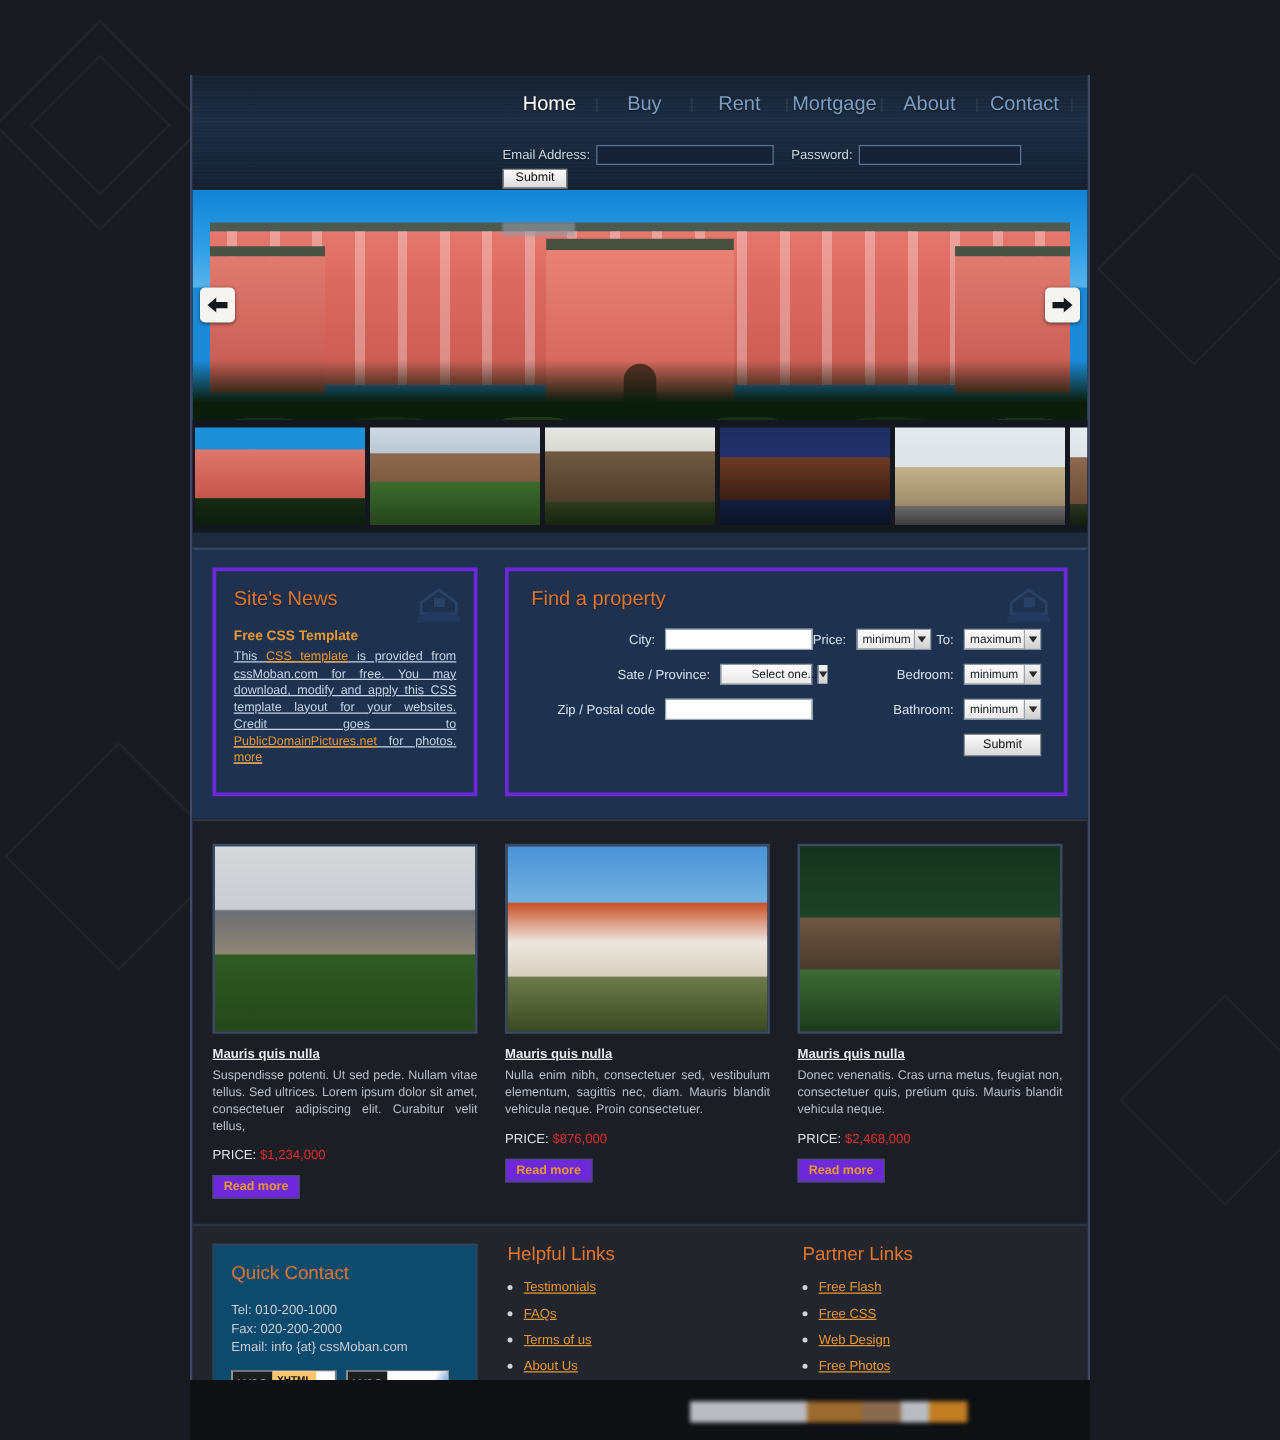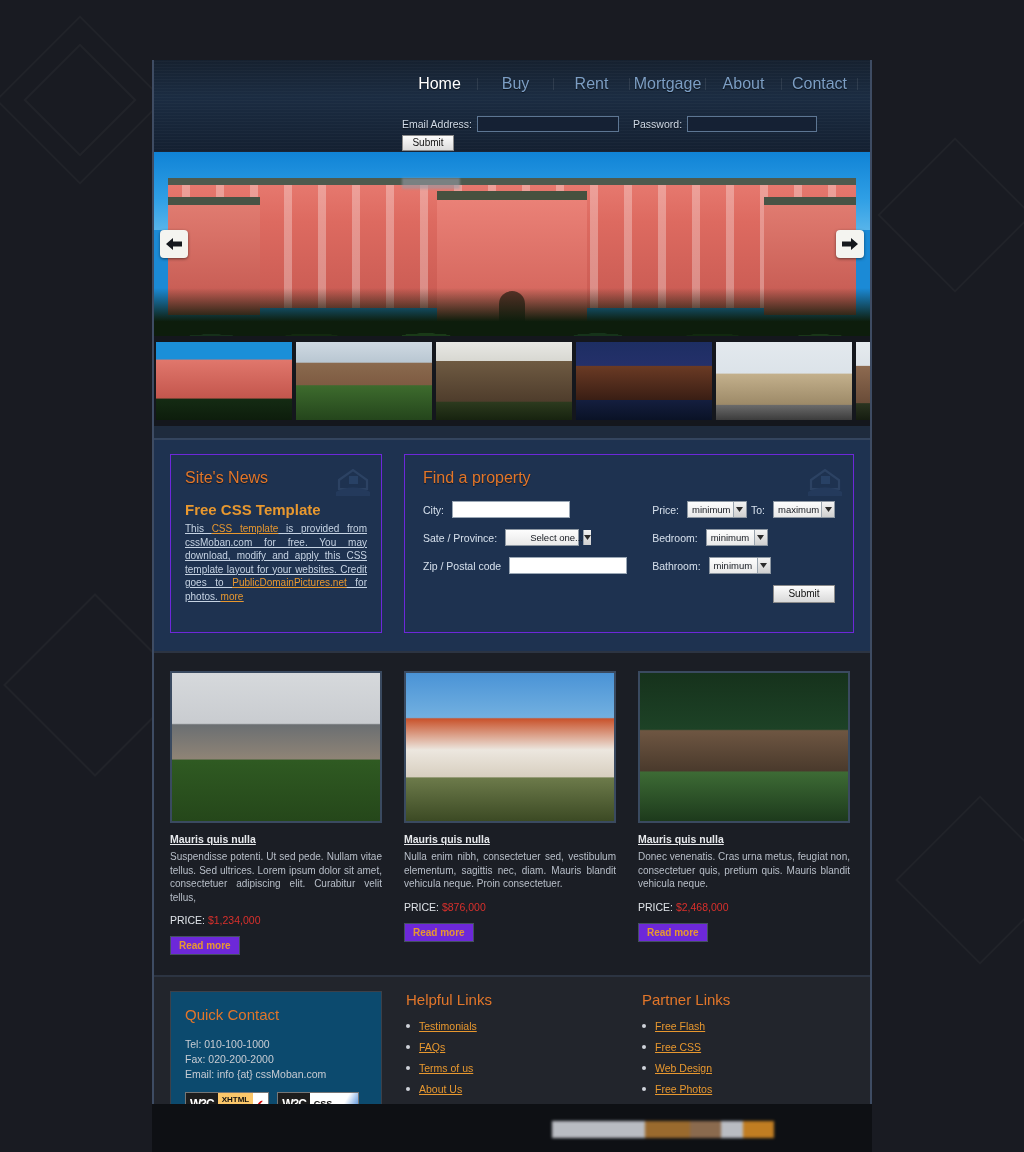--- a/index.html
+++ b/index.html
@@ -174,46 +174,46 @@
   #hero-band-bottom { height: 12px; background:#1e2b3d; }
 
   
   #search-section {
     background: #1e3250;
     padding: 14px 16px 18px 16px;
     display:flex; gap: 22px;
     border-top: 2px solid #34455e;
   }
   .panel {
-    border: 1px solid #6d28d9;
+    border: 3px solid #6d28d9;
     position:relative; overflow:hidden;
   }
   #news-panel { width: 212px; padding: 14px 14px 16px 14px; }
   #find-panel { flex:1; padding: 14px 18px 18px 18px; }
   .panel-title {
     color: #e2762a; font-size: 16px; margin-bottom: 10px;
     text-shadow: 0 1px 1px rgba(0,0,0,.55);
   }
   .house-icon {
     position:absolute; right: 10px; top: 12px;
     opacity:.5;
   }
   .news-head {
-    color:#e8982f; font-size:15px; font-weight:bold; margin: 14px 0 4px 0;
+    color:#e8982f; font-size:11px; font-weight:bold; margin: 14px 0 4px 0;
   }
   .news-body {
     color:#c6d3e3; font-size:10px; line-height:13.5px; text-align:justify;text-decoration:underline;
   }
   .news-body a { color:#e8982f; text-decoration:underline; }
 
   
   #find-grid { display:flex; margin-top: 14px; }
   #find-left { width: 245px; }
   #find-right { flex:1; }
-  .frow { display:flex; align-items:center; margin-bottom: 11px; }
+  .frow { display:flex; align-items:center; justify-content:flex-end; margin-bottom: 11px; }
   .flabel { color:#d6e0ec; font-size:10.5px; margin-right:8px; text-align:right; }
   .ftext {
     width: 118px; height: 17px; background:#ffffff;
     border: 1px solid #9aa7b5;
   }
   .fsel {
     height: 17px; display:flex; align-items:center;
     background: linear-gradient(180deg,#fdfdfd,#e9e9e9);
     border:1px solid #8d97a2; font-size:9.5px; color:#14181f;
     padding-left:4px; cursor:pointer; white-space:nowrap;
@@ -529,21 +529,21 @@
         <span>PRICE: </span><span class="amt">$2,468,000</span>
       </div>
       <a class="read-more">Read more</a>
     </div>
   </div>
 
   <div id="footer">
 
     <div id="contact-panel">
       <div class="foot-title">Quick Contact</div>
-      <div class="contact-line" style="margin-top:14px;">Tel: 010-100-1000</div>
+      <div class="contact-line" style="margin-top:14px;">Tel: 010-200-1000</div>
       <div class="contact-line">Fax: 020-200-2000</div>
       <div class="contact-line">Email: info {at} cssMoban.com</div>
       <div id="badges">
         <div class="badge" id="badge-xhtml">
           <span class="w3c">W3C</span>
           <span class="txt">
             <span>XHTML</span>
             <span>1.0</span>
           </span>
           <span class="check">✔</span>

